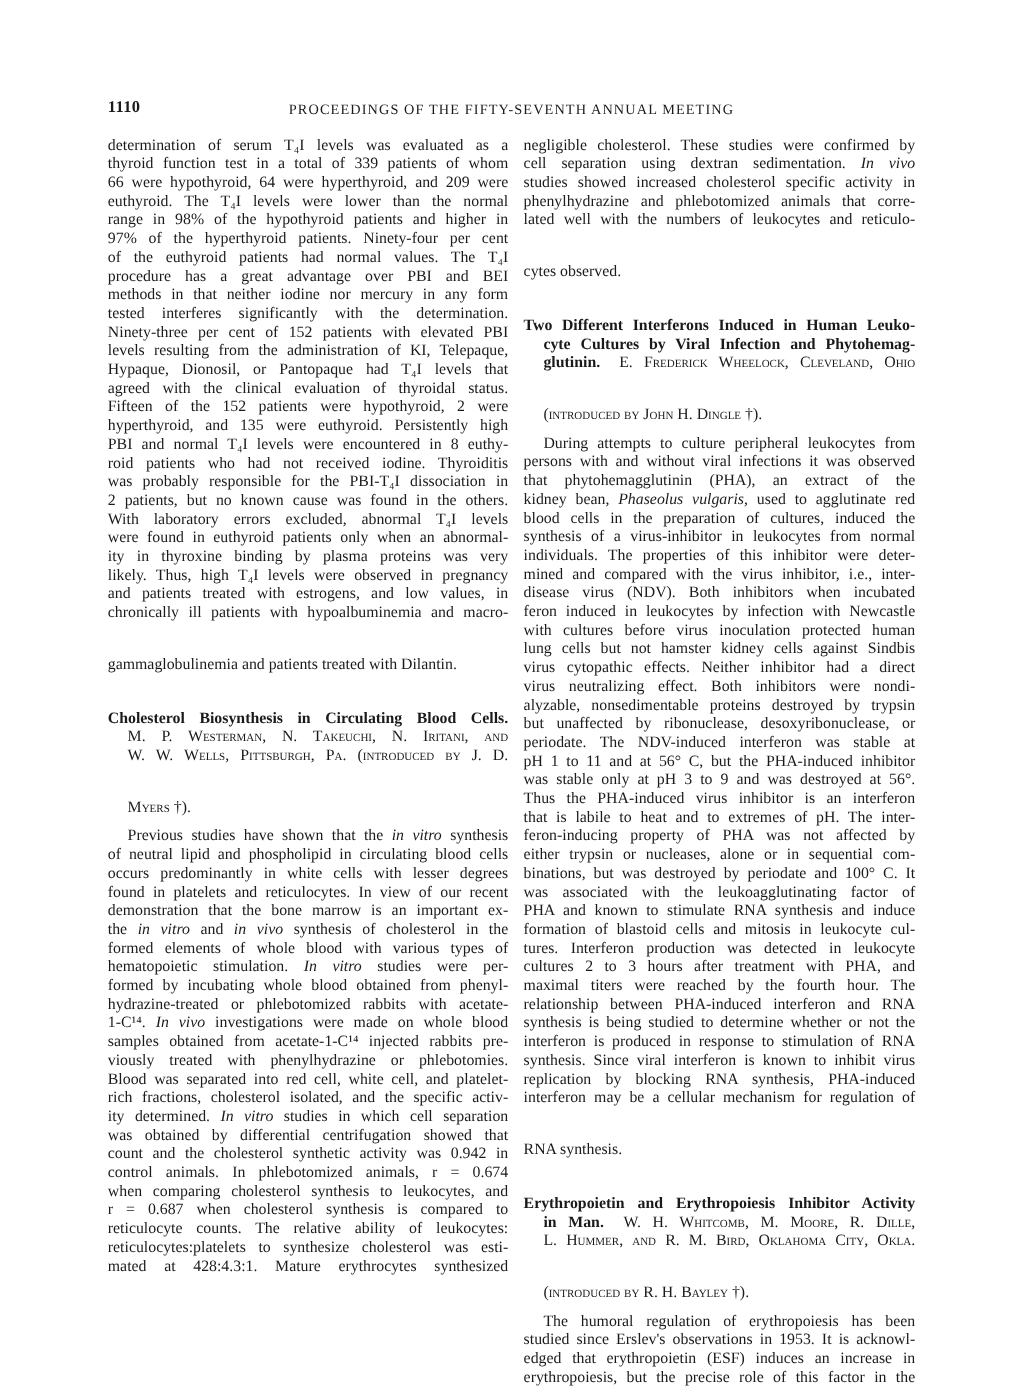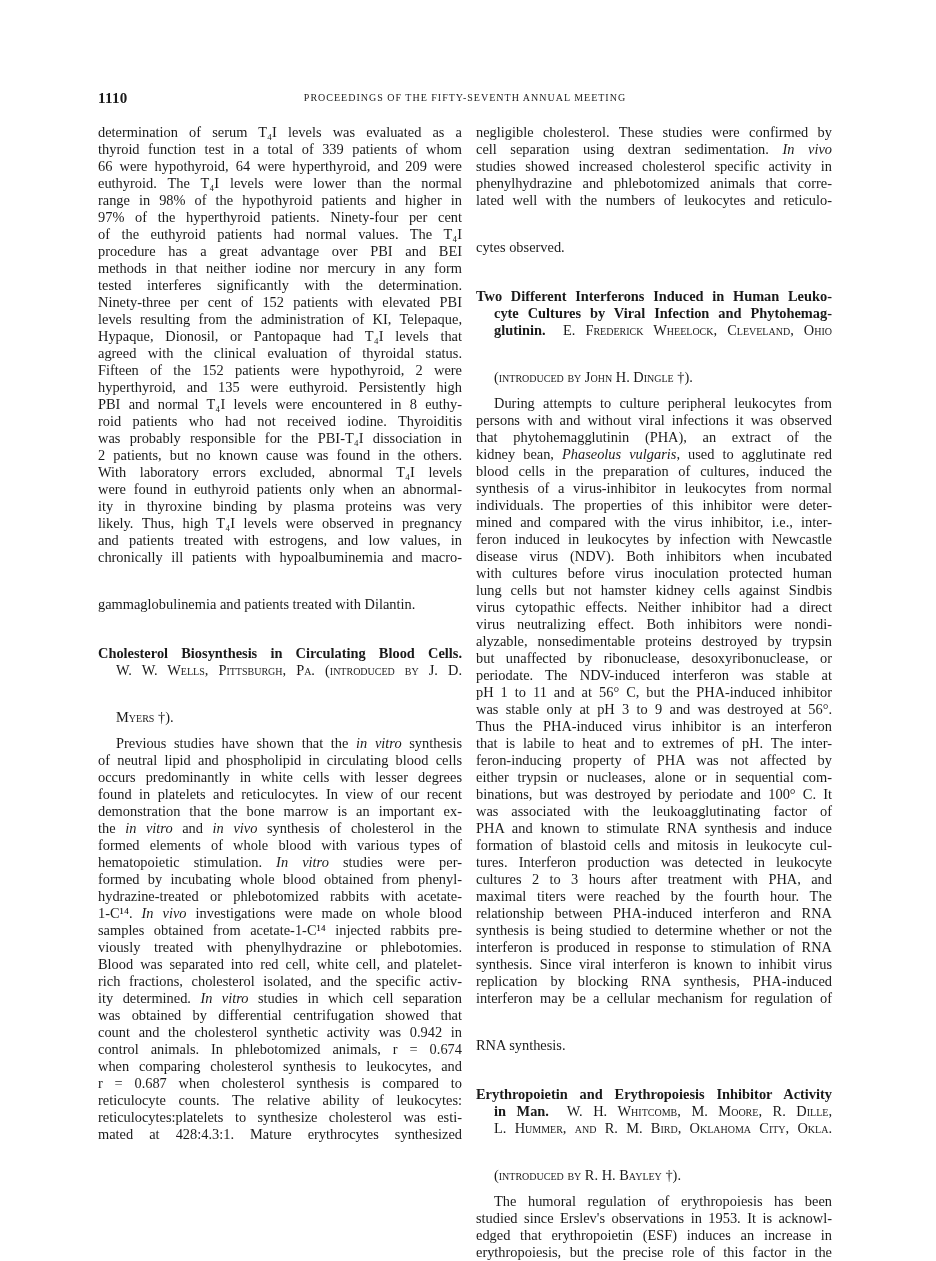--- a/index.html
+++ b/index.html
@@ -1,20 +1,20 @@
 <!DOCTYPE html>
 <html><head>
 <meta charset="utf-8">
 <style>
   html, body { margin: 0; padding: 0; background: #ffffff; }
   body { width: 936px; height: 1261px; position: relative; overflow: hidden;
          font-family: "Liberation Serif", "DejaVu Serif", serif; color: #1a1a1a; }
   .page-header { position: absolute; top: 90px; left: 98px; width: 734px; height: 20px; }
   .page-number { position: absolute; left: 0; top: 0; font-size: 15px; font-weight: bold; letter-spacing: 0.3px; text-align: center; }
-  .running-head { position: absolute; left: 0; width: 734px; top: 2px; text-align: center; font-size: 10px; letter-spacing: 1px; }
+  .running-head { position: absolute; left: 0; width: 734px; top: 2px; text-align: center; font-size: 13px; letter-spacing: 1px; }
   .col { position: absolute; top: 124px; }
   .col-left { left: 98px; width: 364px; }
   .col-right { left: 476px; width: 356px; }
   .line { font-size: 14.4px; line-height: 17px; height: 17px; white-space: nowrap;
           text-align: justify; text-align-last: justify; overflow: visible; }
   .line.last { text-align-last: left; margin-top: 30px; }
   .line.indent { padding-left: 18px; }
   .line.hang { padding-left: 18px; }
   .gap-para { height: 9px; }
   .gap-section { height: 32px; }
@@ -58,20 +58,21 @@
       <div class="line">likely.  Thus, high T₄I levels were observed in pregnancy</div>
       <div class="line">and patients treated with estrogens, and low values, in</div>
       <div class="line">chronically ill patients with hypoalbuminemia and macro-</div>
       <div class="line last">gammaglobulinemia and patients treated with Dilantin.</div>
     </div>
   <div class="gap-section"></div>
   <div>
     <div>
       <div class="line title-text">Cholesterol Biosynthesis in Circulating Blood Cells.</div>
       <div id="chol-byline">
+          <div class="line hang sc">M. P. Westerman, N. Takeuchi, N. Iritani, and</div>
           <div class="line hang sc">W. W. Wells, Pittsburgh, Pa. (introduced by J. D.</div>
           <div class="line hang sc last">Myers †).</div>
         </div>
     </div>
     <div class="gap-para"></div>
     <div id="chol-body">
         <div class="line indent">Previous studies have shown that the <i>in vitro</i> synthesis</div>
         <div class="line">of neutral lipid and phospholipid in circulating blood cells</div>
         <div class="line">occurs predominantly in white cells with lesser degrees</div>
         <div class="line">found in platelets and reticulocytes.  In view of our recent</div>
@@ -119,22 +120,22 @@
     <div class="gap-para"></div>
     <div id="ifn-body">
         <div class="line indent">During attempts to culture peripheral leukocytes from</div>
         <div class="line">persons with and without viral infections it was observed</div>
         <div class="line">that phytohemagglutinin (PHA), an extract of the</div>
         <div class="line">kidney bean, <i>Phaseolus vulgaris</i>, used to agglutinate red</div>
         <div class="line">blood cells in the preparation of cultures, induced the</div>
         <div class="line">synthesis of a virus-inhibitor in leukocytes from normal</div>
         <div class="line">individuals.  The properties of this inhibitor were deter-</div>
         <div class="line">mined and compared with the virus inhibitor, i.e., inter-</div>
+        <div class="line">disease virus (NDV).  Both inhibitors when incubated</div>
         <div class="line">feron induced in leukocytes by infection with Newcastle</div>
-        <div class="line">disease virus (NDV).  Both inhibitors when incubated</div>
         <div class="line">with cultures before virus inoculation protected human</div>
         <div class="line">lung cells but not hamster kidney cells against Sindbis</div>
         <div class="line">virus cytopathic effects.  Neither inhibitor had a direct</div>
         <div class="line">virus neutralizing effect.  Both inhibitors were nondi-</div>
         <div class="line">alyzable, nonsedimentable proteins destroyed by trypsin</div>
         <div class="line">but unaffected by ribonuclease, desoxyribonuclease, or</div>
         <div class="line">periodate.  The NDV-induced interferon was stable at</div>
         <div class="line">pH 1 to 11 and at 56° C, but the PHA-induced inhibitor</div>
         <div class="line">was stable only at pH 3 to 9 and was destroyed at 56°.</div>
         <div class="line">Thus the PHA-induced virus inhibitor is an interferon</div>

